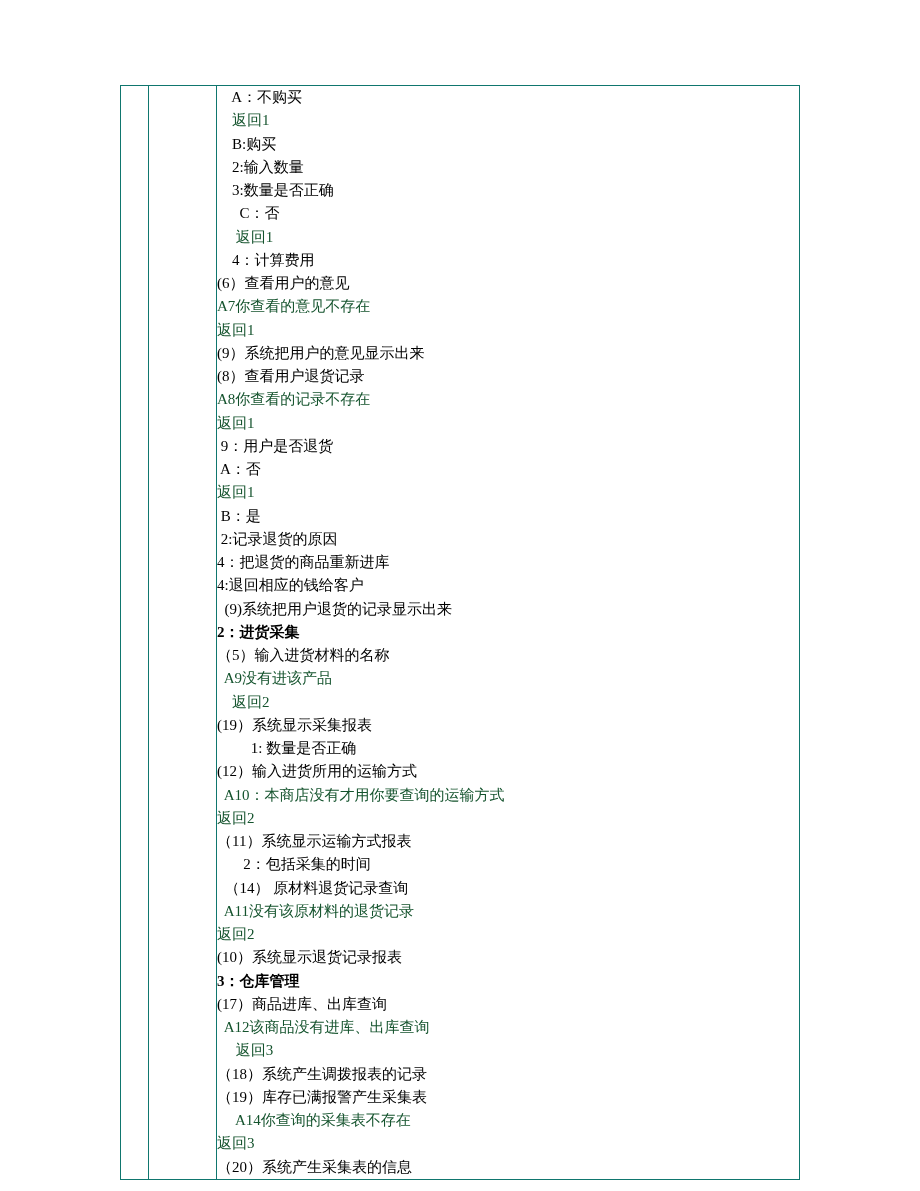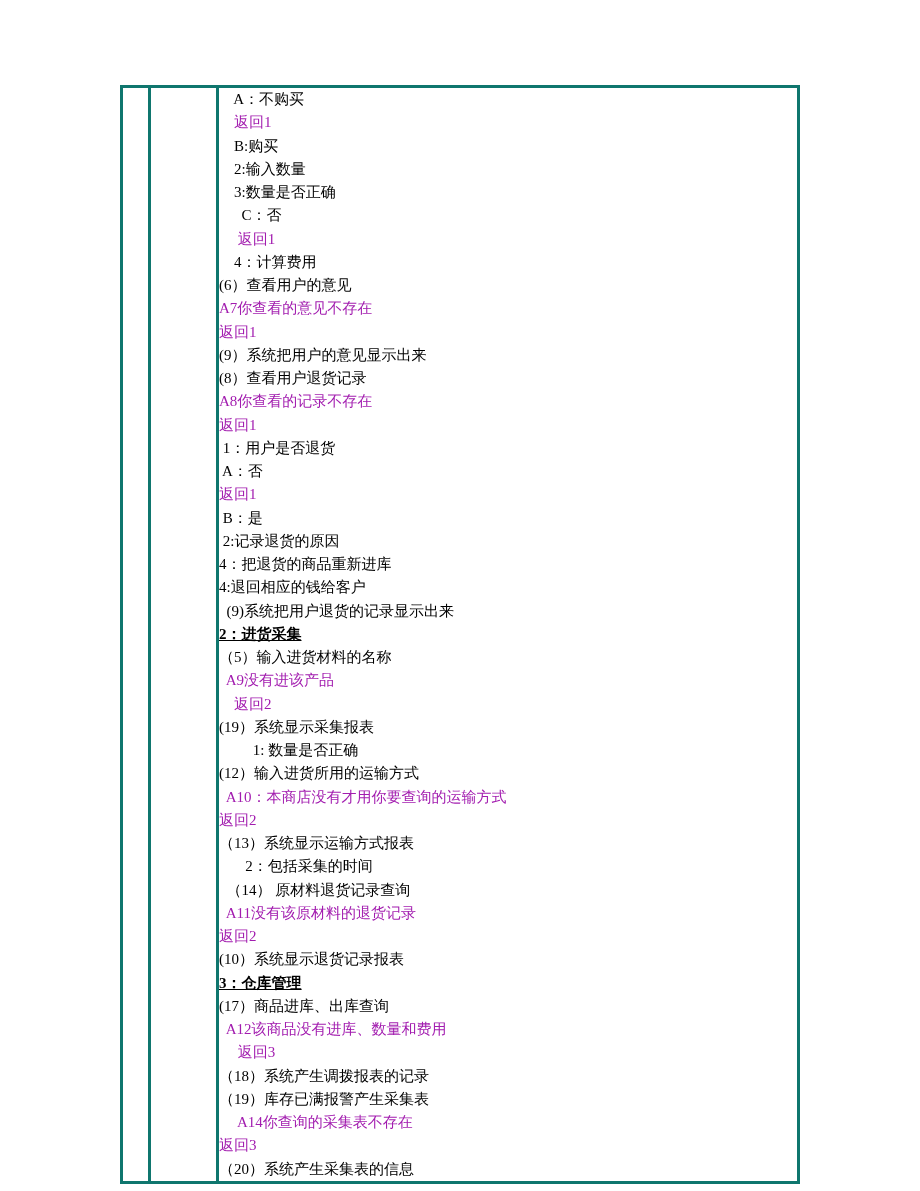--- a/index.html
+++ b/index.html
@@ -14,30 +14,30 @@
       width: 920px;
       min-height: 1191px;
       background: #fff;
       padding: 85px 120px 60px 120px;
     }
     table.outer {
       border-collapse: collapse;
       width: 100%;
     }
     table.outer td {
-      border: 3px solid #0f766e;
+      border: 1px solid #0f766e;
       vertical-align: top;
       padding: 0;
     }
     .col-a { width: 28px; }
     .col-b { width: 68px; }
     .col-c { padding: 2px 6px 6px 6px; }
     .line { white-space: pre; }
-    .green { color: #a21caf; }
-    .bold { font-weight: bold; text-decoration: underline; }
+    .green { color: #14532d; }
+    .bold { font-weight: bold; }
   </style>
 </head>
 <body>
 
 <div class="page">
   <table class="outer">
     <tbody>
         <tr>
       <td class="col-a"></td>
       <td class="col-b"></td>
@@ -51,46 +51,46 @@
               <div class="line ">      C：否</div>
               <div class="line green">     返回1</div>
               <div class="line ">    4：计算费用</div>
               <div class="line ">(6）查看用户的意见</div>
               <div class="line green">A7你查看的意见不存在</div>
               <div class="line green">返回1</div>
               <div class="line ">(9）系统把用户的意见显示出来</div>
               <div class="line ">(8）查看用户退货记录</div>
               <div class="line green">A8你查看的记录不存在</div>
               <div class="line green">返回1</div>
-              <div class="line "> 1：用户是否退货</div>
+              <div class="line "> 9：用户是否退货</div>
               <div class="line "> A：否</div>
               <div class="line green">返回1</div>
               <div class="line "> B：是</div>
               <div class="line "> 2:记录退货的原因</div>
               <div class="line ">4：把退货的商品重新进库</div>
               <div class="line ">4:退回相应的钱给客户</div>
               <div class="line ">  (9)系统把用户退货的记录显示出来</div>
               <div class="line bold">2：进货采集</div>
               <div class="line ">（5）输入进货材料的名称</div>
               <div class="line green">  A9没有进该产品</div>
               <div class="line green">    返回2</div>
               <div class="line ">(19）系统显示采集报表</div>
               <div class="line ">         1: 数量是否正确</div>
               <div class="line ">(12）输入进货所用的运输方式</div>
               <div class="line green">  A10：本商店没有才用你要查询的运输方式</div>
               <div class="line green">返回2</div>
-              <div class="line ">（13）系统显示运输方式报表</div>
+              <div class="line ">（11）系统显示运输方式报表</div>
               <div class="line ">       2：包括采集的时间</div>
               <div class="line ">  （14） 原材料退货记录查询</div>
               <div class="line green">  A11没有该原材料的退货记录</div>
               <div class="line green">返回2</div>
               <div class="line ">(10）系统显示退货记录报表</div>
               <div class="line bold">3：仓库管理</div>
               <div class="line ">(17）商品进库、出库查询</div>
-              <div class="line green">  A12该商品没有进库、数量和费用</div>
+              <div class="line green">  A12该商品没有进库、出库查询</div>
               <div class="line green">     返回3</div>
               <div class="line ">（18）系统产生调拨报表的记录</div>
               <div class="line ">（19）库存已满报警产生采集表</div>
               <div class="line green">     A14你查询的采集表不存在</div>
               <div class="line green">返回3</div>
               <div class="line ">（20）系统产生采集表的信息</div>
             </div>
       </td>
     </tr>
   </tbody>

